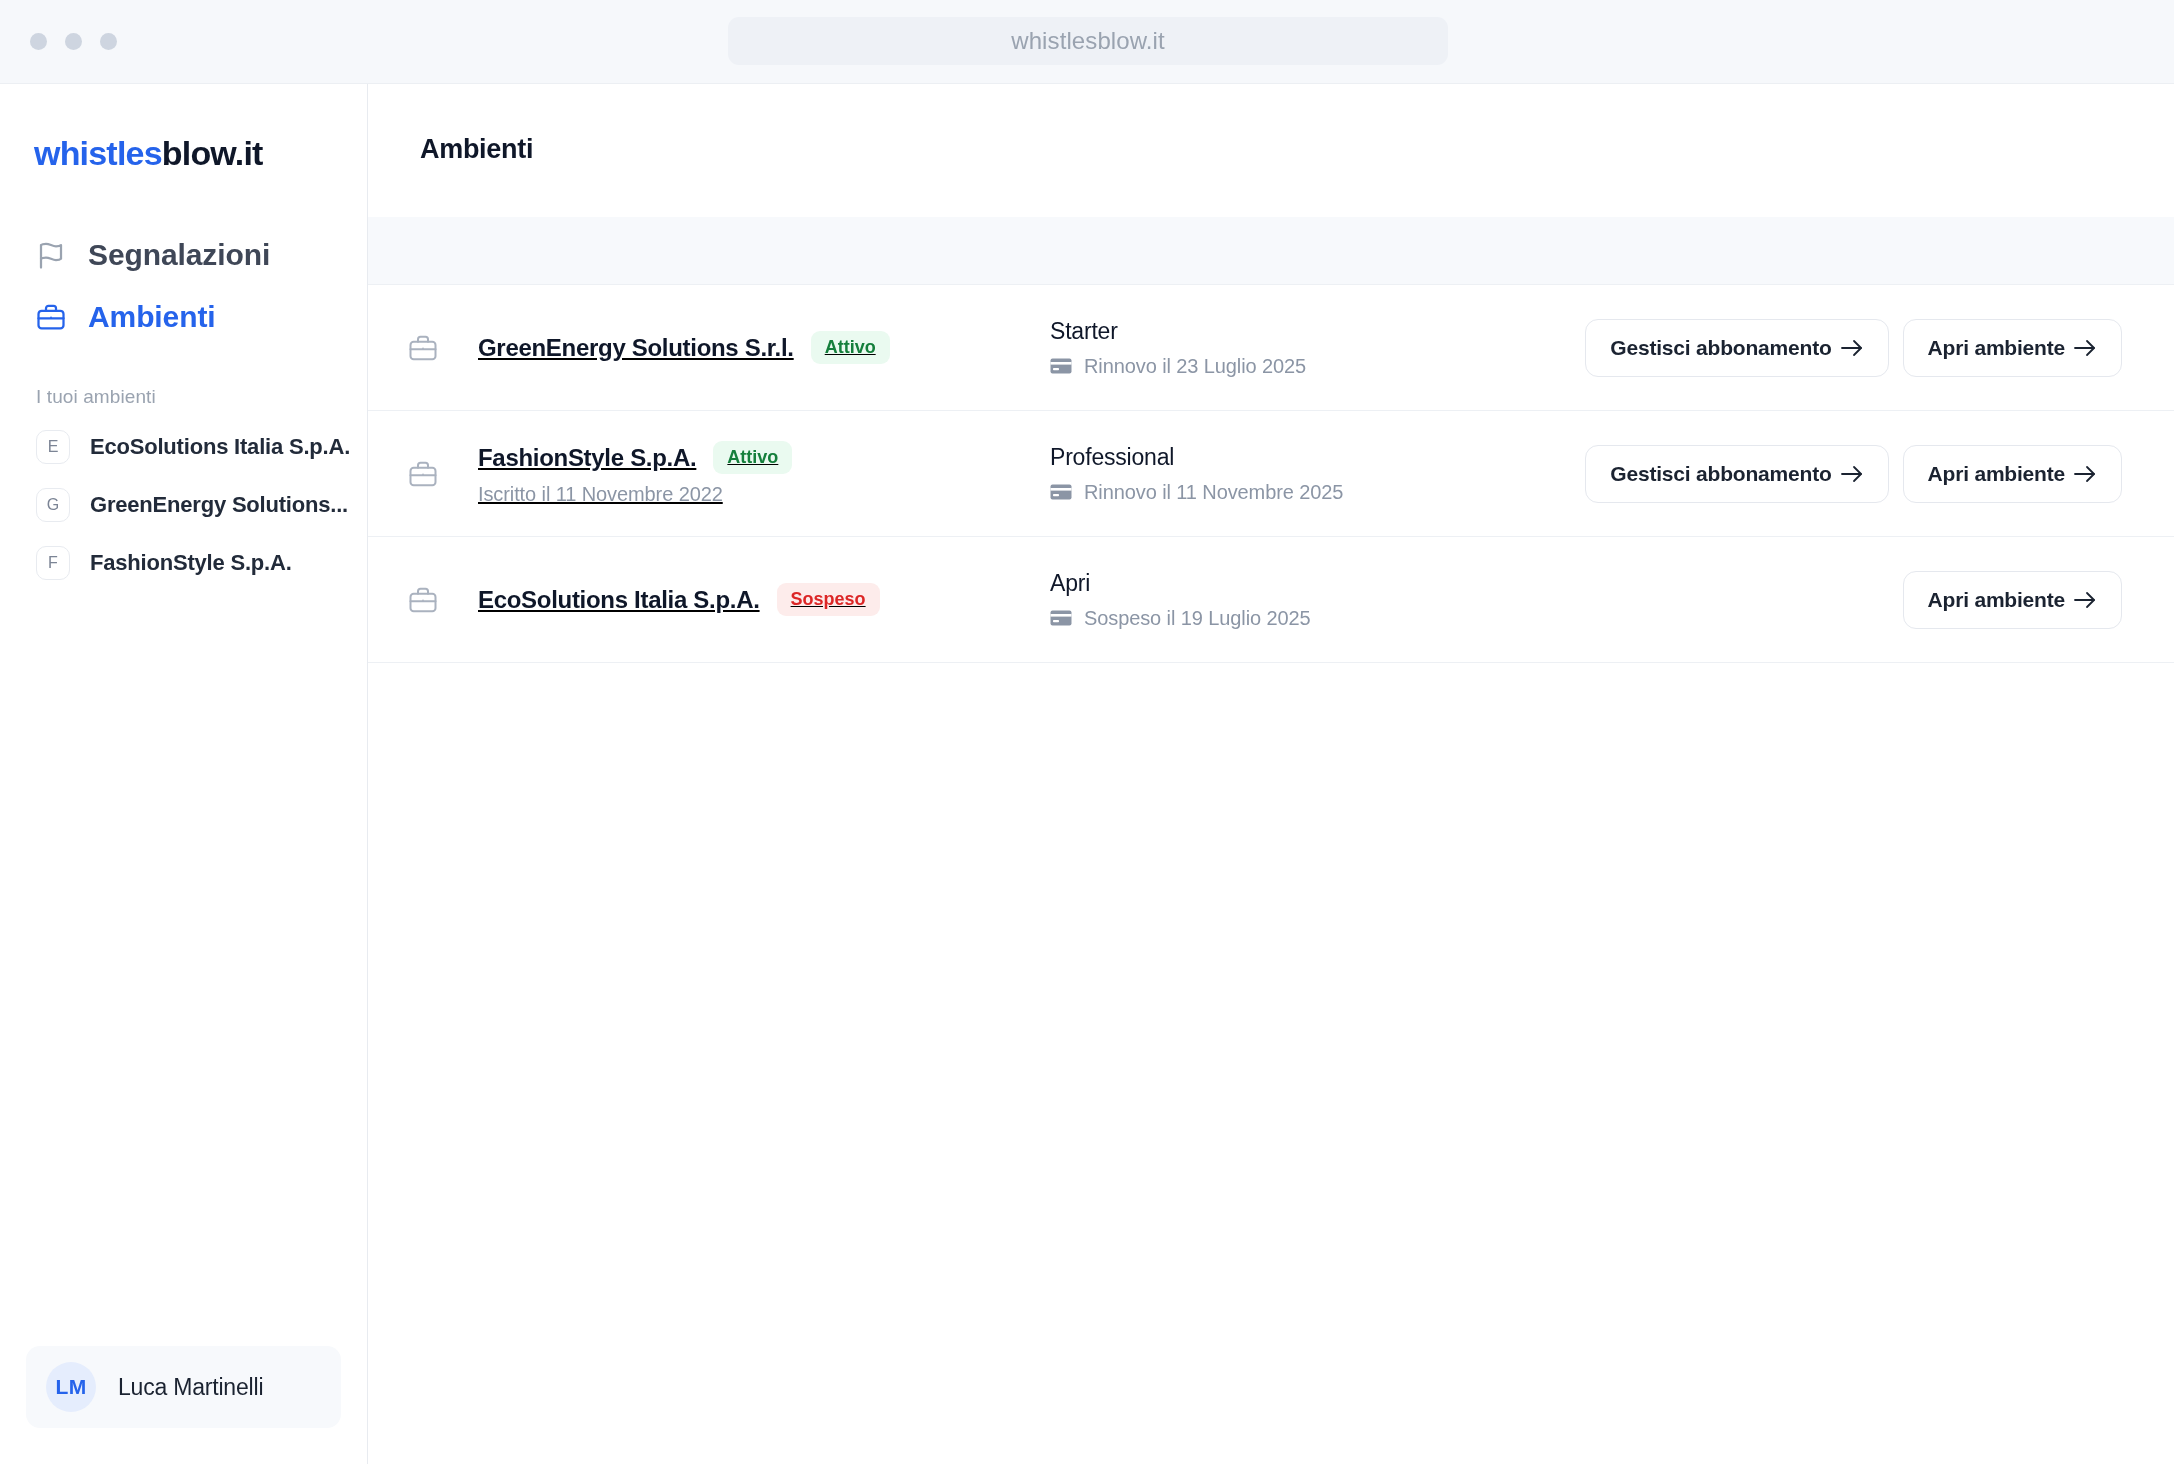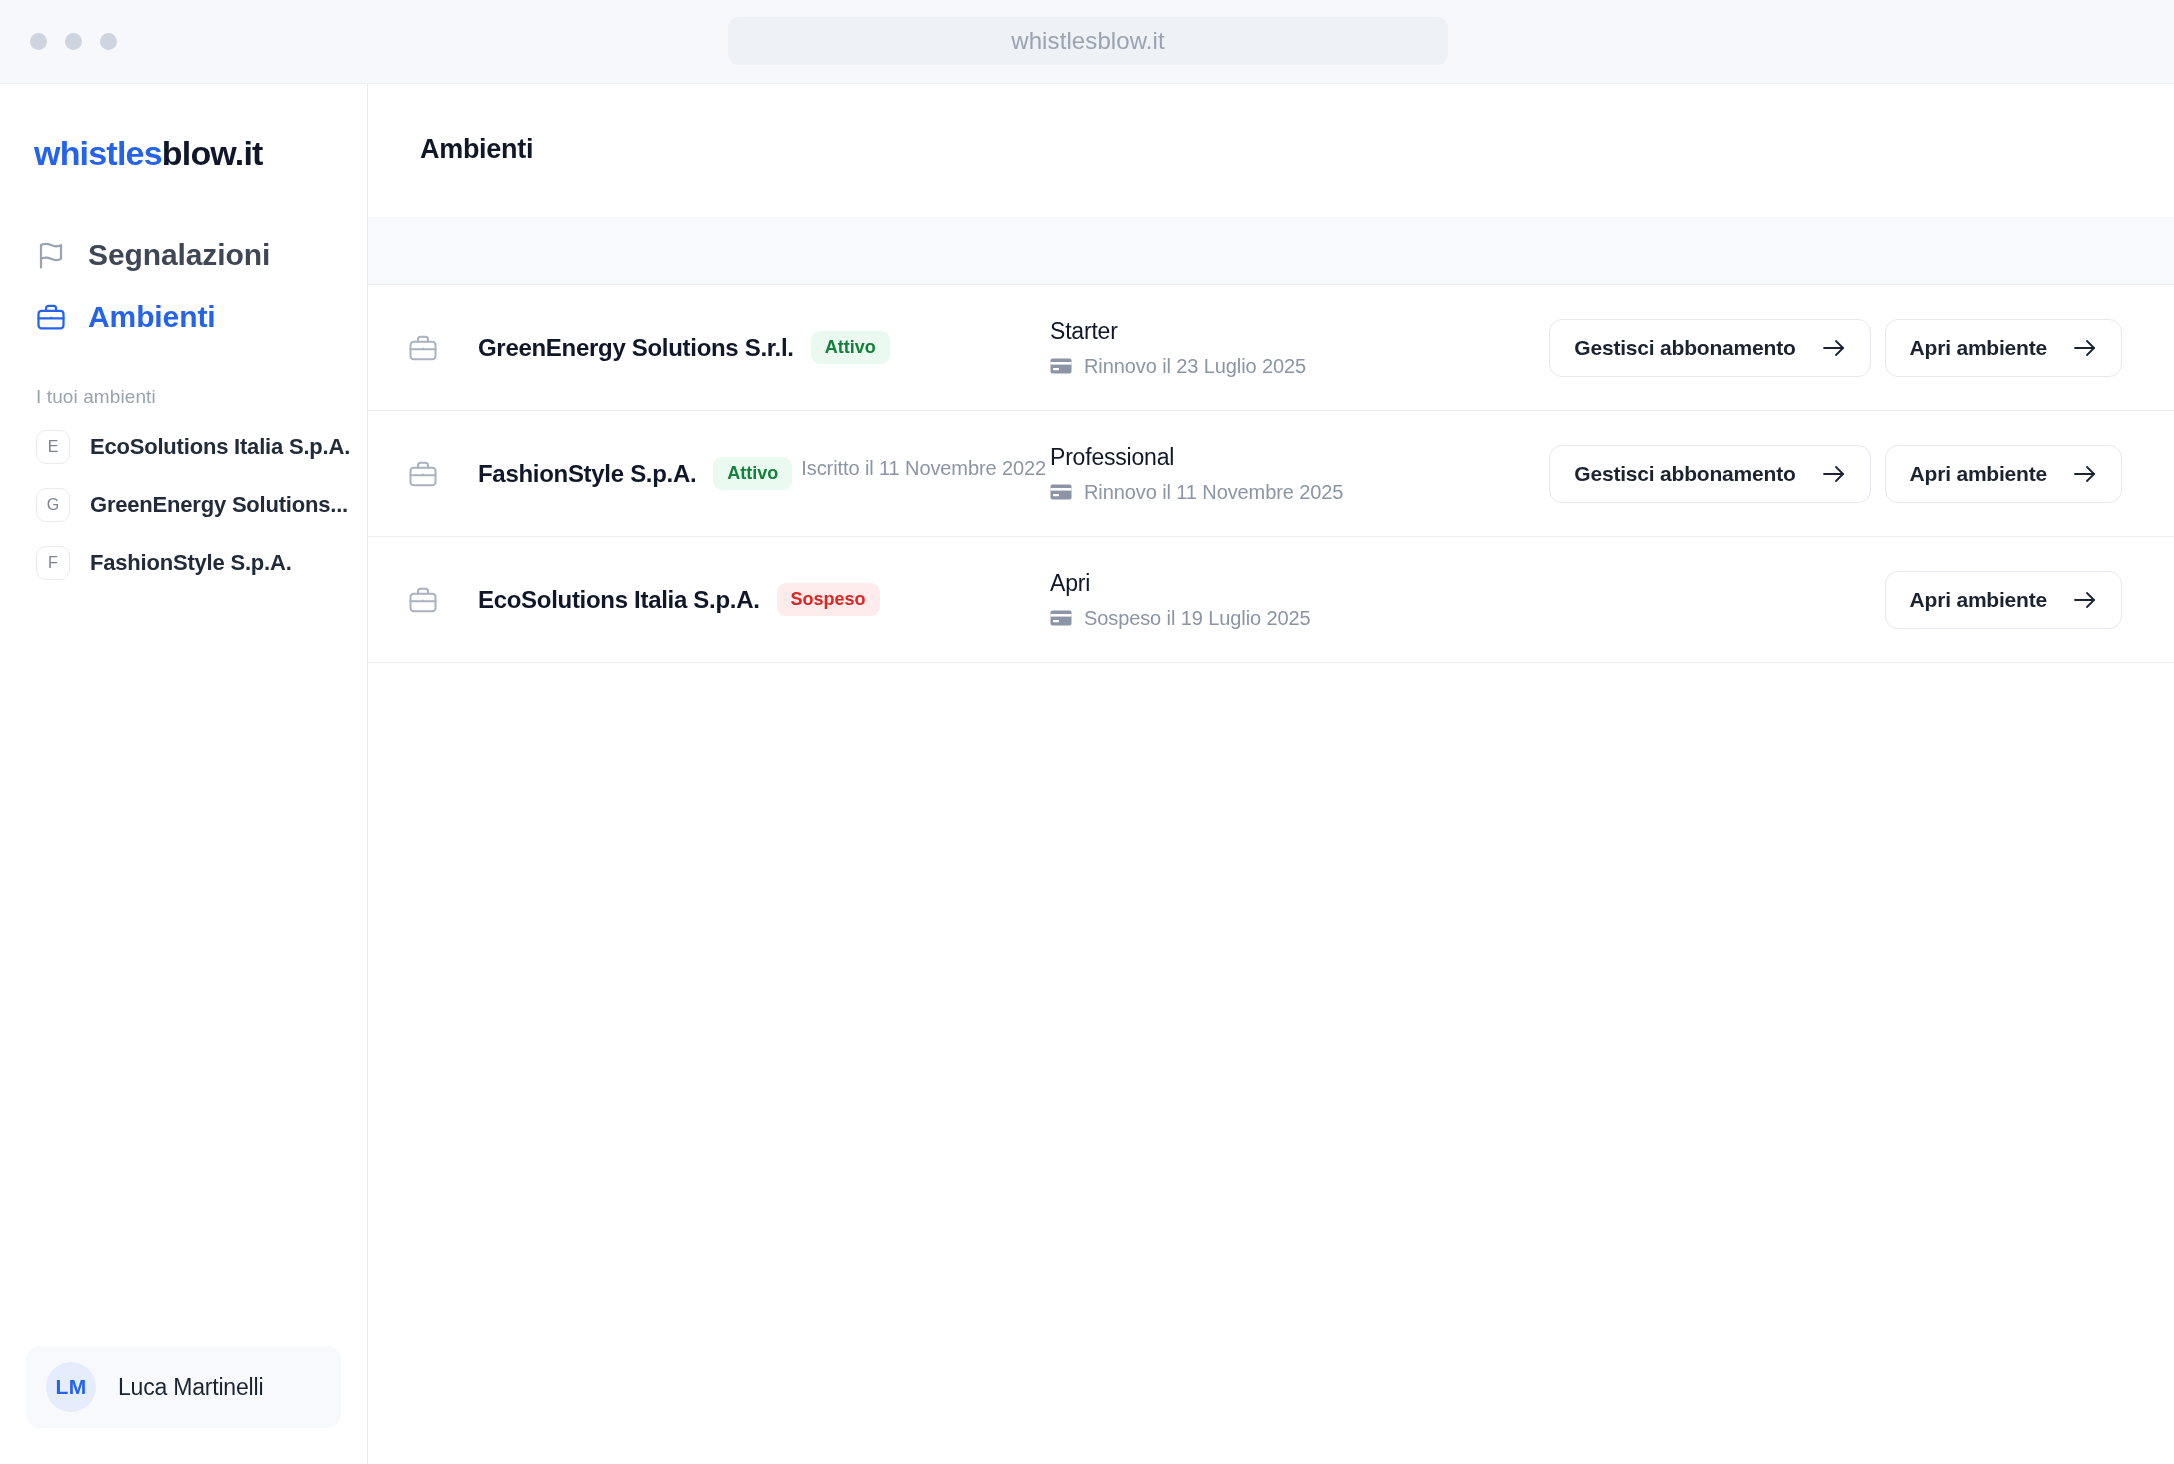--- a/index.html
+++ b/index.html
@@ -216,21 +216,23 @@
     display: flex;
     justify-content: center;
     align-items: center;
   }
   .briefcase { width: 30px; height: 30px; display: block; }
 
   .cell-name {
     flex: 0 0 572px;
     width: 572px;
     display: flex;
+    flex-direction: column;
     gap: 9px;
+    text-decoration: underline;
   }
   .name-line {
     display: flex;
     align-items: center;
     gap: 17px;
   }
   .org-name {
     font-size: 24px;
     font-weight: 700;
     color: #0f1729;
@@ -278,21 +280,21 @@
 
   .cell-actions {
     display: flex;
     align-items: center;
     gap: 14px;
     flex: 0 0 auto;
   }
   .btn {
     display: inline-flex;
     align-items: center;
-    gap: 26px;
+    gap: 8px;
     height: 58px;
     padding: 0 24px;
     border: 1px solid #e5e8ee;
     border-radius: 13px;
     background: #ffffff;
     font-size: 21px;
     font-weight: 600;
     color: #1b2331;
     letter-spacing: -0.2px;
     white-space: nowrap;

